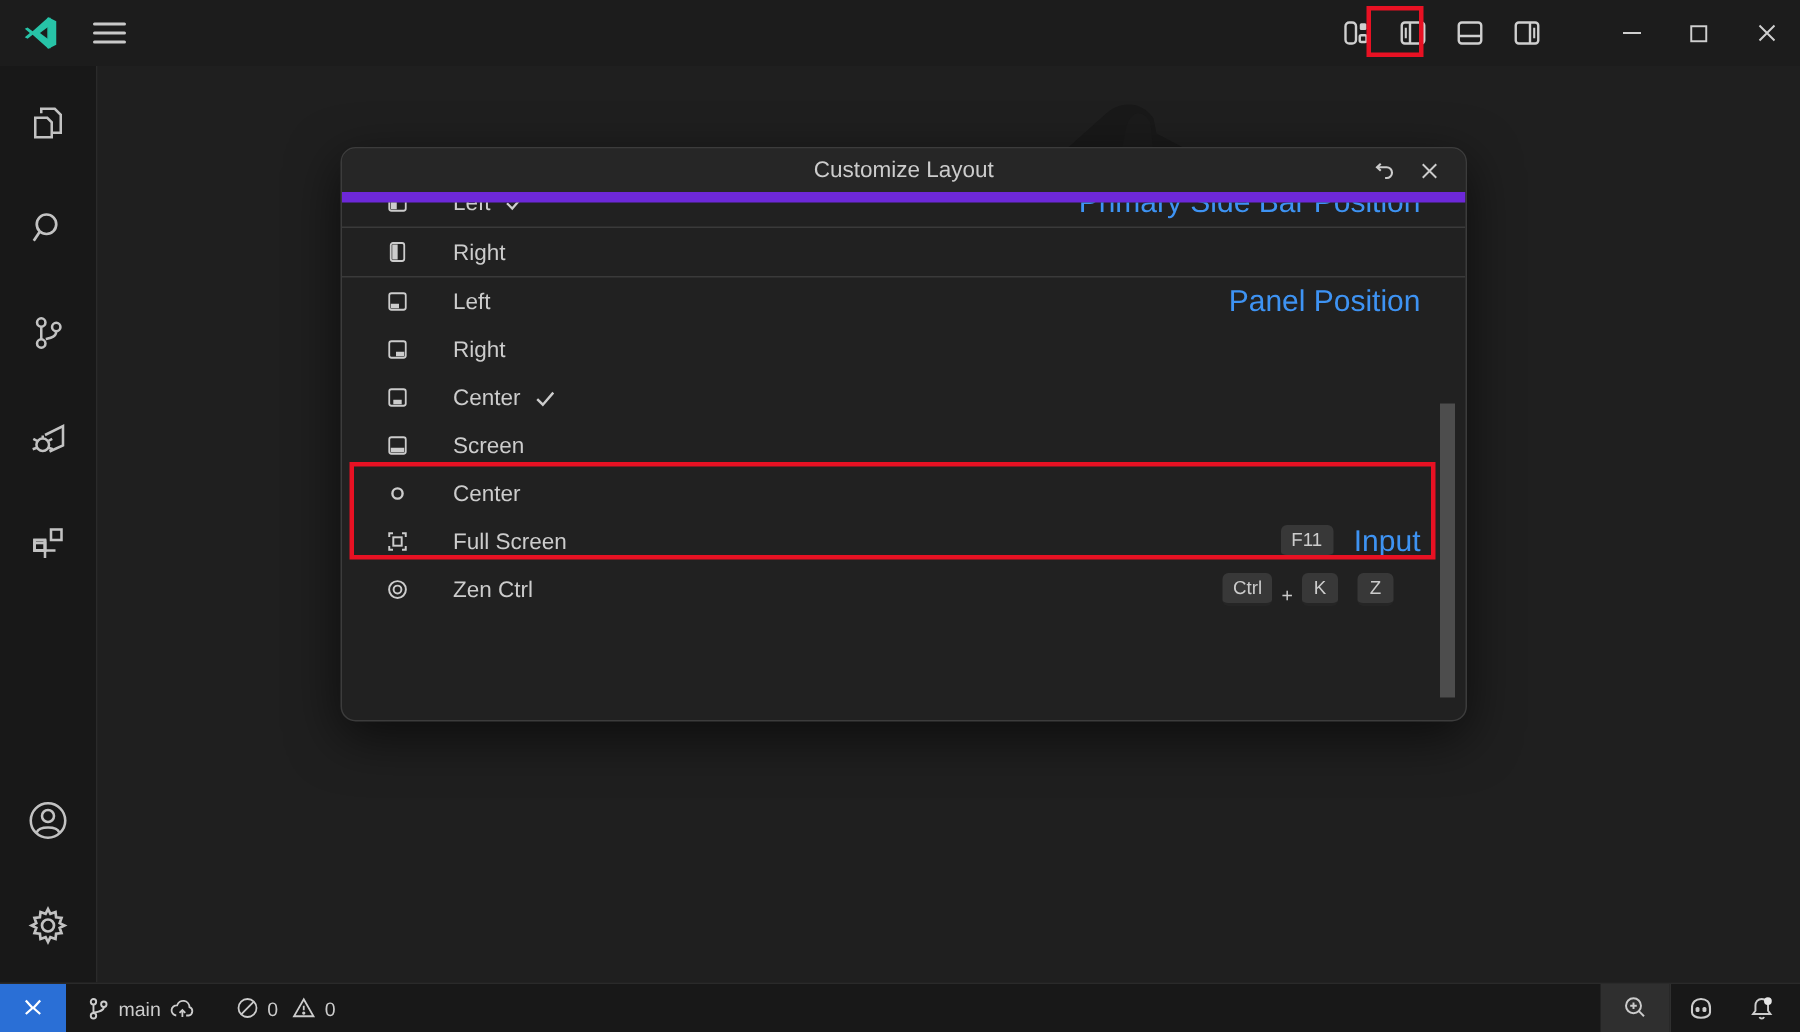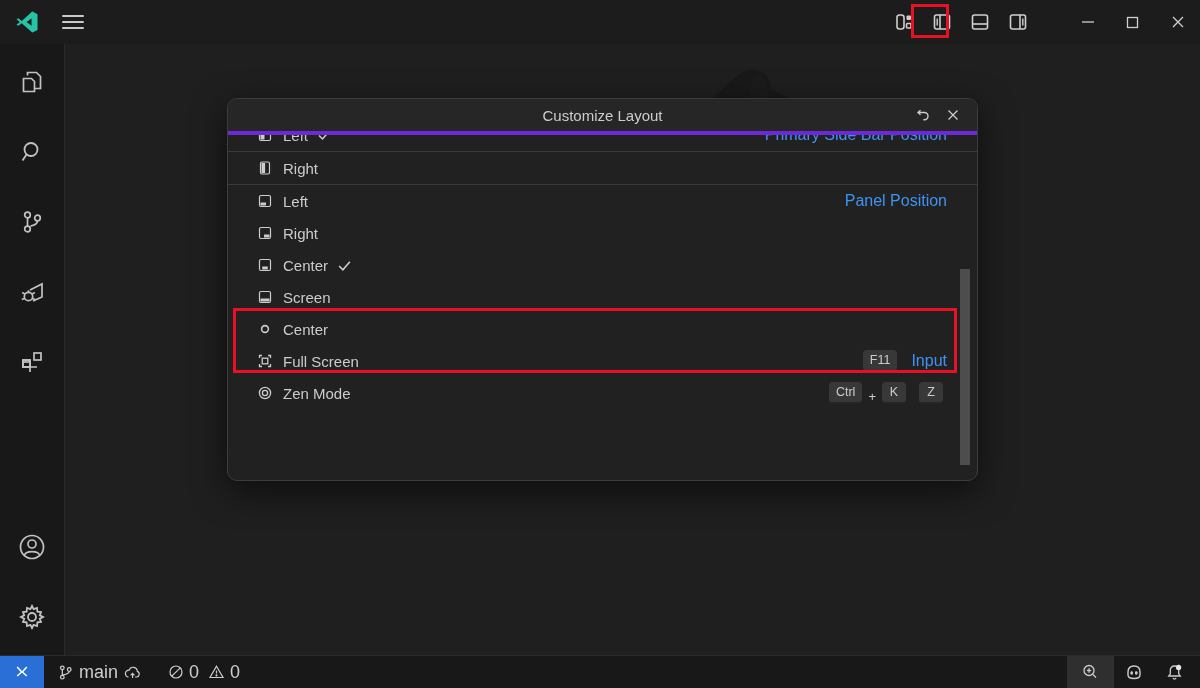--- a/index.html
+++ b/index.html
@@ -30,51 +30,51 @@
 
   
   .editor { position:absolute; top:44px; left:66px; right:0; bottom:33px; background:#1f1f1f; overflow:hidden; }
   .watermark { position:absolute; left:555px; top:5px; width:260px; height:95px; opacity:1; }
 
   
   .dialog { position:absolute; left:227px; top:98px; width:751px; height:383px;
     background:#212121; border:1px solid #3c3c3c; border-radius:10px;
     box-shadow:0 10px 34px rgba(0,0,0,.6); z-index:10; overflow:hidden; }
   .dlg-header { height:36px; background:#262626; display:flex; align-items:center;
-    border-bottom:4px solid #6d28d9; position:relative; }
+    border-bottom:7px solid #6d28d9; position:relative; }
   .dlg-title { position:absolute; left:0; right:0; text-align:center; font-size:15px; color:#cccccc; }
   .dlg-actions { margin-left:auto; display:flex; align-items:center; gap:6px; padding-right:12px; z-index:2; }
   .dlg-act { width:24px; height:24px; display:flex; align-items:center; justify-content:center;
     color:#cccccc; border-radius:4px; font-size:15px; }
   .dlg-list { position:relative; }
   .row { height:32px; display:flex; align-items:center; padding:0 30px 0 28px; font-size:15px; }
   .row.hovered { background:#2d2d2d; }
   .row-clip { height:16px; overflow:hidden; }
   .row-clip .row { margin-top:-16px; }
   .ric { width:17px; height:17px; margin-right:10px; display:flex; align-items:center; justify-content:center; flex:none; }
-  .rlabel { color:#cccccc; white-space:nowrap; }
+  .rlabel { color:#cccccc; white-space:nowrap;margin-left:19px; }
   .check { margin-left:9px; display:flex; align-items:center; }
   .spacer { flex:1; }
-  .rlink { color:#3e93f3; font-size:16px; white-space:nowrap; }
+  .rlink { color:#3e93f3; font-size:20px; white-space:nowrap; }
   .sep { height:1px; background:#3a3a3a; margin:0; }
   .kbd { display:inline-flex; align-items:center; justify-content:center; min-width:24px; height:22px;
     padding:0 7px; background:#383838; border-radius:4px; border-bottom:2px solid #252525;
     color:#cccccc; font-size:12.5px; margin-left:6px; }
   .kplus { color:#cccccc; font-size:13px; margin-left:6px; }
   .keys { display:flex; align-items:flex-end; margin-right:14px; }
   .scrollbar { position:absolute; right:7px; top:170px; width:10px; height:196px; background:#4d4d4d; z-index:12; }
 
   
   .hl-box { position:absolute; border:3px solid #e81123; z-index:30; pointer-events:none; }
   .hl-titlebar { left:911px; top:4px; width:38px; height:34px; }
   .hl-rows { left:233px; top:308px; width:724px; height:65px; }
 
   
   .statusbar { position:absolute; left:0; bottom:0; width:100%; height:33px; background:#181818;
-    border-top:1px solid #2a2a2a; display:flex; align-items:center; font-size:18px; color:#cccccc; z-index:6; }
+    border-top:1px solid #2a2a2a; display:flex; align-items:center; font-size:13px; color:#cccccc; z-index:6; }
   .sb-remote { width:44px; height:33px; background:#2a6fd6; display:flex; align-items:center; justify-content:center; }
   .sb-item { display:flex; align-items:center; gap:5px; padding:0 7px; height:100%; }
   .sb-item svg { flex:none; }
   .sb-right { margin-left:auto; display:flex; align-items:center; height:100%; }
   .sb-tile { width:46px; height:33px; display:flex; align-items:center; justify-content:center; background:#2f2f2f; }
   .sb-sep { width:1px; height:33px; background:#2f2f2f; }
   .sb-iconbtn { width:40px; height:33px; display:flex; align-items:center; justify-content:center; }
 </style>
 </head>
 <body>
@@ -329,23 +329,23 @@
         <span class="rlink">Input</span>
       </div>
 
       <div class="row">
         <span class="ric">
           <svg width="16" height="16" viewBox="0 0 16 16" fill="none" stroke="#cccccc" stroke-width="1.3">
             <circle cx="8" cy="8" r="5.6"></circle>
             <circle cx="8" cy="8" r="2.6"></circle>
           </svg>
         </span>
-        <span class="rlabel">Zen Mode</span>
+        <span class="rlabel">Zen Ctrl</span>
         <span class="spacer"></span>
-        <span class="keys" style="margin-right:4px;">
+        <span class="keys" style="margin-right:18px;">
           <span class="kbd">Ctrl</span>
           <span class="kplus">+</span>
           <span class="kbd">K</span>
           <span class="kbd" style="margin-left:13px;">Z</span>
         </span>
       </div>
 
     </div>
 
     <div class="scrollbar"></div>

